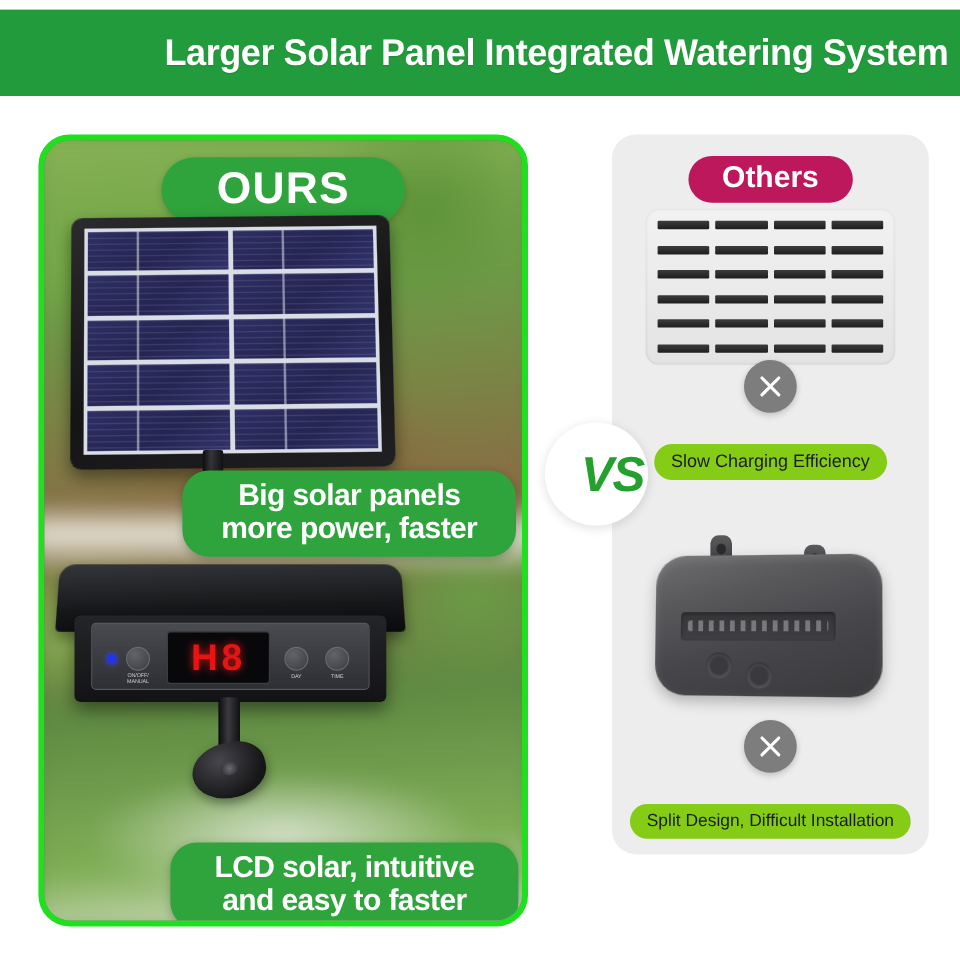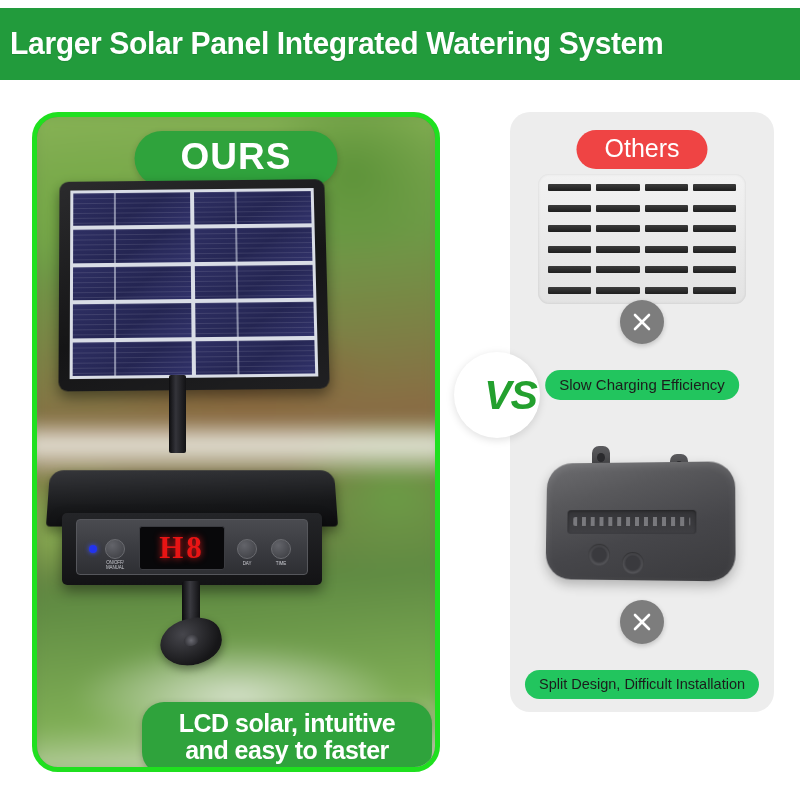--- a/index.html
+++ b/index.html
@@ -20,21 +20,21 @@
   }
 
   
   .header-banner {
     position: absolute;
     left: 0; top: 8px;
     width: 800px; height: 72px;
     background: #229B3C;
     display: flex;
     align-items: center;
-    justify-content: flex-start;
+    justify-content: flex-end;
   }
   .header-title {
     color: #ffffff;
     font-size: 31px;
     font-weight: bold;
     letter-spacing: -0.4px;
     white-space: nowrap;
     transform: scaleX(0.97);
     text-shadow: 0 1px 1px rgba(0,0,0,0.12);
   }
@@ -224,21 +224,21 @@
     width: 86px; height: 44px;
     background: #08080a;
     border-radius: 3px;
     border: 1px solid #3b3c41;
     display: flex;
     align-items: center;
     justify-content: center;
   }
   .lcd-digits {
     color: #e81414;
-    font-family: Liberation Serif, serif;
+    font-family: Liberation Sans, sans-serif;
     font-size: 31px;
     font-weight: bold;
     letter-spacing: 3px;
     text-shadow: 0 0 7px rgba(240,30,30,0.85);
   }
 
   .mount-arm {
     position: absolute;
     left: 140px; top: 112px;
     width: 18px; height: 48px;
@@ -268,24 +268,24 @@
     position: absolute;
     left: 510px; top: 112px;
     width: 264px; height: 600px;
     background: #ededed;
     border-radius: 20px;
   }
   .badge-others {
     position: absolute;
     left: 50%; top: 18px;
     transform: translateX(-50%);
-    background: #ef4444;
+    background: #be185d;
     color: #ffffff;
     font-size: 25px;
-    font-weight: normal;
+    font-weight: bold;
     padding: 4px 28px 6px 28px;
     border-radius: 20px;
   }
 
   
   .comp-panel {
     position: absolute;
     left: 28px; top: 62px;
     width: 208px; height: 130px;
     background: linear-gradient(180deg, #f2f2f2, #e3e3e3);
@@ -319,21 +319,21 @@
     align-items: center;
     justify-content: center;
     box-shadow: 0 2px 5px rgba(0,0,0,0.2);
   }
   .x-badge svg { display: block; }
   #x-top    { left: 110px; top: 188px; }
   #x-bottom { left: 110px; top: 488px; }
 
   .cap-gray {
     position: absolute;
-    background: #22c55e;
+    background: #84cc16;
     color: #1c1c1c;
     border-radius: 16px;
     font-size: 15px;
     padding: 6px 14px 7px 14px;
     white-space: nowrap;
     text-align: center;
   }
   #cap-slow  { left: 50%; top: 258px; transform: translateX(-50%); }
   #cap-split { left: 50%; top: 558px; transform: translateX(-50%); font-size: 14.5px; text-align: center; }
 
@@ -445,20 +445,24 @@
           <div class="cell"></div>
           <div class="cell"></div>
           <div class="cell"></div>
           <div class="cell"></div>
           <div class="cell"></div>
         </div>
       </div>
     </div>
     <div class="solar-pole"></div>
 
+    <div class="cap-green" id="cap-solar">
+      <span class="ln">Big solar panels</span>
+      <span class="ln">more power, faster</span>
+    </div>
 
     <div class="lcd-assembly">
       <div class="lcd-hood"></div>
       <div class="lcd-body"></div>
       <div class="lcd-faceplate">
         <div class="led-dot"></div>
         <div class="btn-round" id="btn-onoff"></div>
         <div class="btn-label" id="lbl-onoff">
           <span>ON/OFF/</span><br>
           <span>MANUAL</span>

